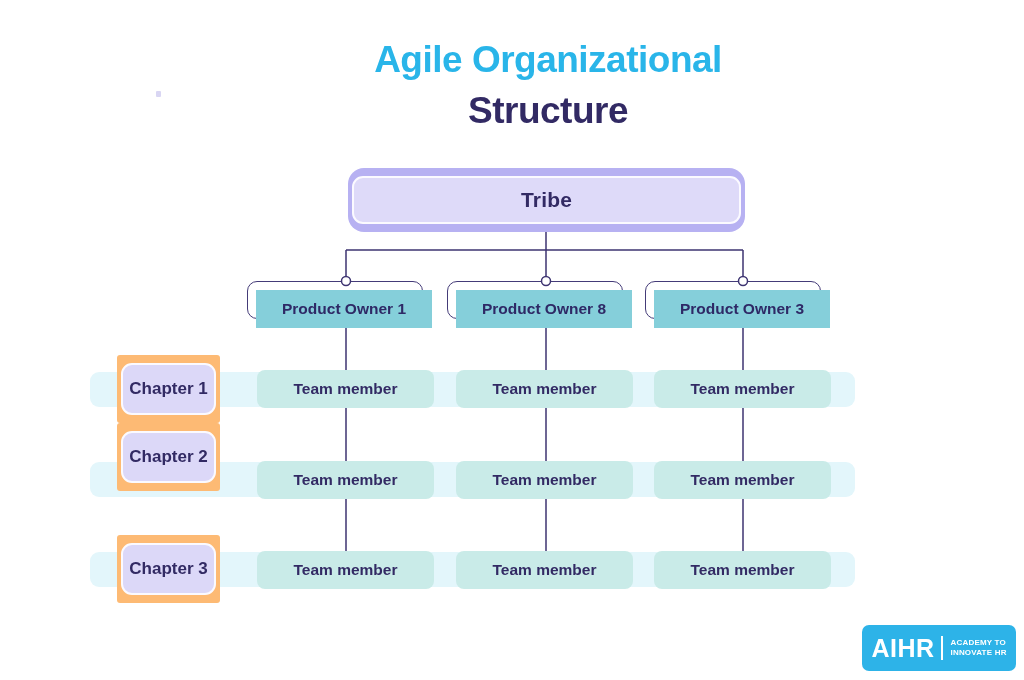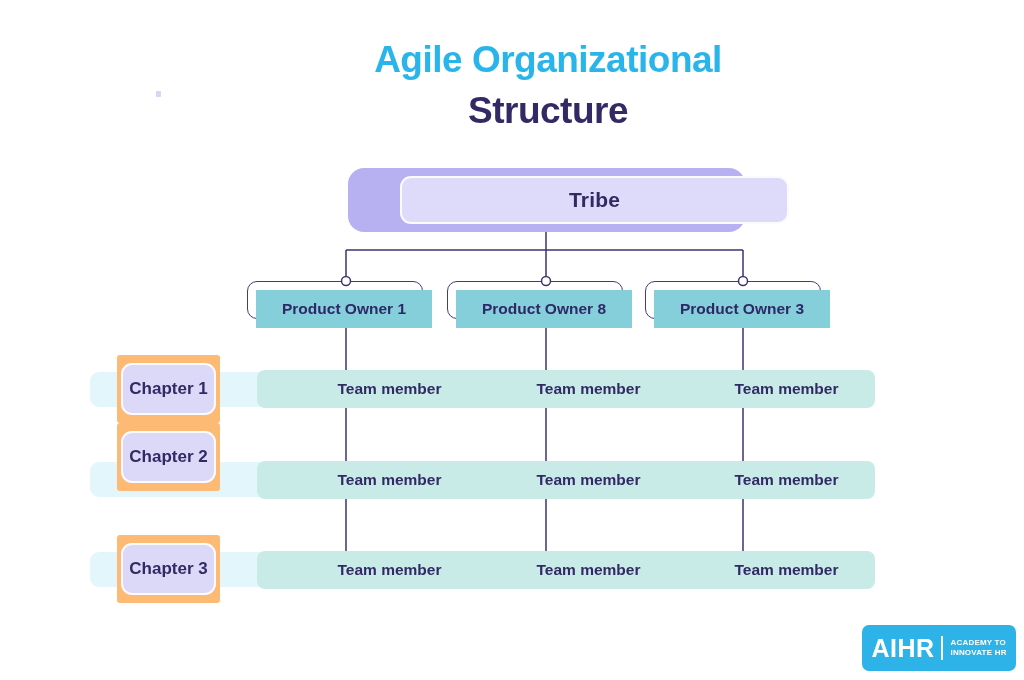--- a/index.html
+++ b/index.html
@@ -23,37 +23,37 @@
         background:#E3F6FB;border-radius:9px;z-index:0;}
   
   .ring{position:absolute;background:#fdba74;border-radius:3px;
         padding:8px 4px;box-sizing:border-box;z-index:2;}
   .ring-inner{width:100%;height:100%;background:#DCD8F8;
         border:2px solid #FBFAFF;border-radius:11px;box-sizing:border-box;
         display:flex;align-items:center;justify-content:center;
         font-weight:700;color:#322A64;}
   .tribe{left:348px;top:168px;width:397px;height:64px;
         background:#B7B1F2;border-radius:16px;}
-  .tribe .ring-inner{background:#DEDAF9;font-size:21px;letter-spacing:0.2px;margin-left:48px;}
+  .tribe .ring-inner{background:#DEDAF9;font-size:21px;letter-spacing:0.2px;}
   .chapter{width:103px;height:68px;}
   .chapter .ring-inner{font-size:17px;}
   .ch1{left:117px;top:355px;}
   .ch2{left:117px;top:423px;}
   .ch3{left:117px;top:535px;}
   
   .po-outline{position:absolute;width:176px;height:38px;
         border:1.5px solid #443B78;border-radius:10px;box-sizing:border-box;
         background:transparent;z-index:2;}
   .po-fill{position:absolute;width:176px;height:38px;background:#85CFDA;
         border-radius:0;display:flex;align-items:center;justify-content:center;
         font-weight:700;font-size:15.5px;color:#2E2966;z-index:3;}
   
   .team{position:absolute;width:177px;height:38px;background:#C9EBE8;
         border-radius:8px;display:flex;align-items:center;justify-content:center;
-        font-weight:700;font-size:15.5px;color:#322A64;z-index:2;padding-left:44px;}
+        font-weight:700;font-size:15.5px;color:#322A64;z-index:2;}
   
   .logo{position:absolute;left:862px;top:625px;width:154px;height:46px;
         background:#2DB3E8;border-radius:7px;display:flex;align-items:center;
         justify-content:center;gap:7px;color:#fff;z-index:2;}
   .logo-name{font-weight:700;font-size:25px;letter-spacing:0.5px;}
   .logo-divider{width:2px;height:24px;background:#fff;}
   .logo-tag{font-size:8px;font-weight:700;line-height:10px;letter-spacing:0.2px;}
 </style>
 </head>
 <body>

